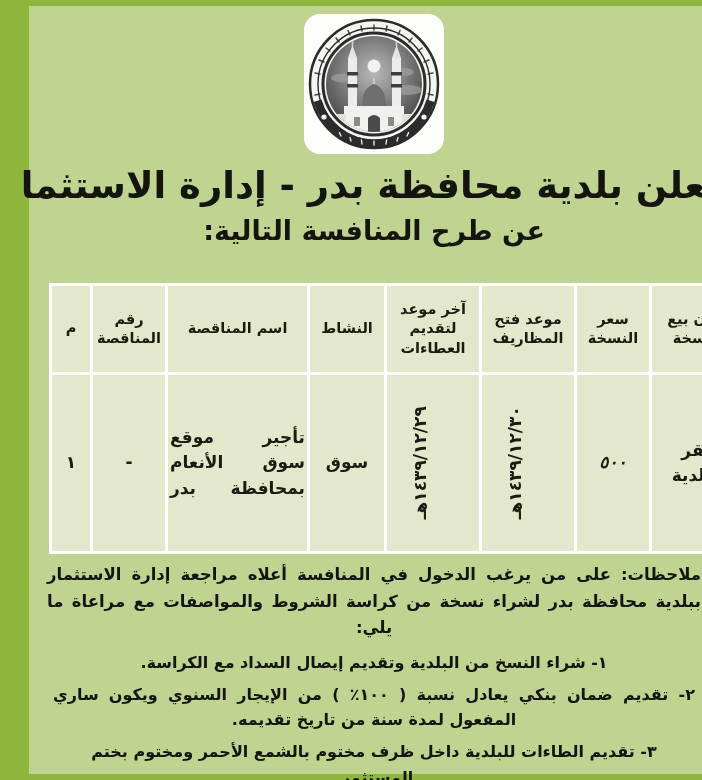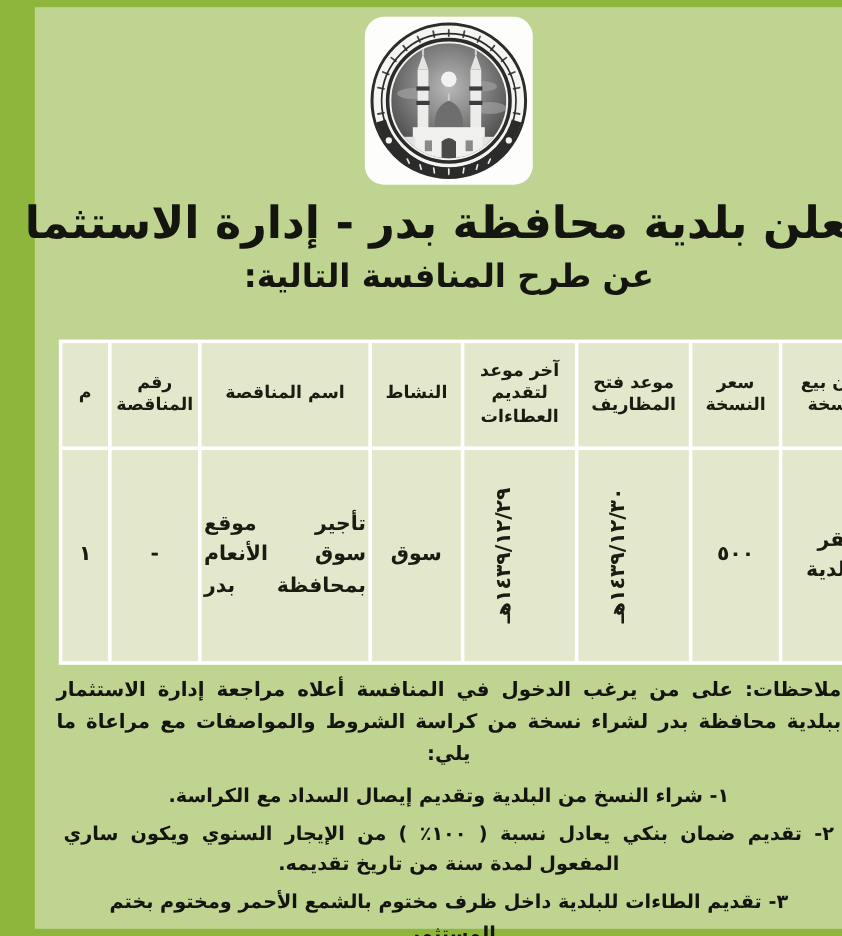--- a/index.html
+++ b/index.html
@@ -113,21 +113,21 @@
     padding-right: 8px;
     padding-left: 8px;
   }
   .cell-name .nm {
     display: block;
     text-align: justify;
     text-align-last: justify;
   }
   .cell-dash { font-size: 19px; }
   .cell-idx  { font-size: 18px; }
-  .cell-price { font-size: 18px; letter-spacing: 1px; }
+  .cell-price { font-size: 18px; letter-spacing: 1px; font-style: italic; }
 
   
   .vdate {
     display: inline-block;
     transform: rotate(-90deg);
     white-space: nowrap;
     font-size: 17px;
     letter-spacing: 0.5px;
   }
 

